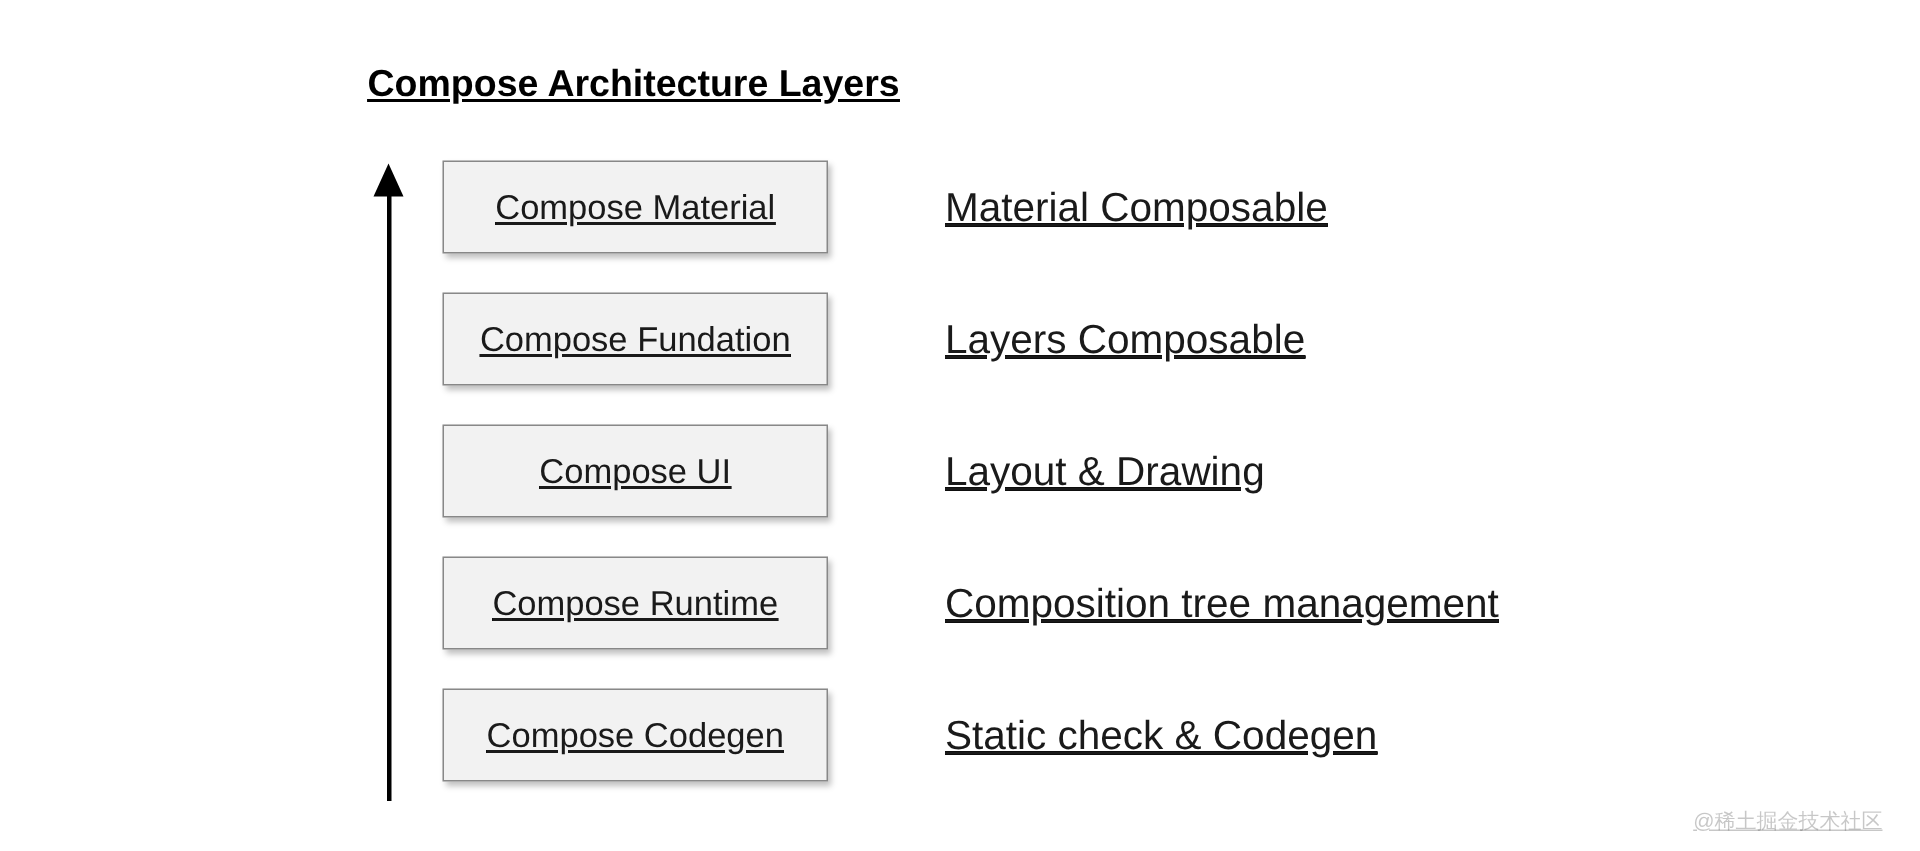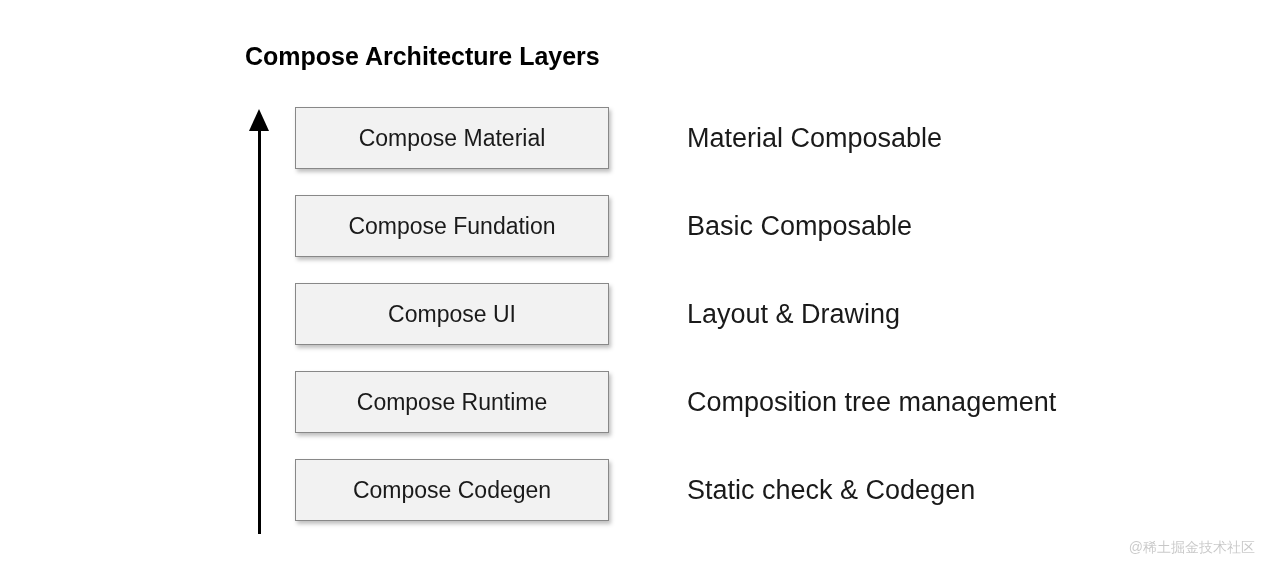--- a/index.html
+++ b/index.html
@@ -1,18 +1,19 @@
 <!DOCTYPE html>
 <html><head>
   <meta charset="utf-8">
   <style>
     * {
       margin: 0;
       padding: 0;
       box-sizing: border-box;
+      text-decoration: underline;
     }
     body {
       width: 1280px;
       height: 567px;
       background: #ffffff;
       font-family: Arial, Helvetica, sans-serif;
       position: relative;
     }
     .container {
       position: relative;
@@ -56,21 +57,21 @@
     .layers-column {
       display: flex;
       flex-direction: column;
       gap: 26px;
     }
     .layer-row {
       display: flex;
       align-items: center;
     }
     .layer-box {
-      width: 314px;
+      width: 257px;
       height: 62px;
       background: #f2f2f2;
       border: 1px solid #888888;
       box-shadow: 2px 3px 4px rgba(0,0,0,0.25);
       display: flex;
       align-items: center;
       justify-content: center;
       font-size: 23px;
       color: #1a1a1a;
     }
@@ -97,21 +98,21 @@
       <div class="arrow-head"></div>
       <div class="arrow-line"></div>
     </div>
     <div class="layers-column">
       <div class="layer-row">
         <div class="layer-box">Compose Material</div>
         <div class="layer-description">Material Composable</div>
       </div>
       <div class="layer-row">
         <div class="layer-box">Compose Fundation</div>
-        <div class="layer-description">Basic Composable</div>
+        <div class="layer-description">Layers Composable</div>
       </div>
       <div class="layer-row">
         <div class="layer-box">Compose UI</div>
         <div class="layer-description">Layout &amp; Drawing</div>
       </div>
       <div class="layer-row">
         <div class="layer-box">Compose Runtime</div>
         <div class="layer-description">Composition tree management</div>
       </div>
       <div class="layer-row">

